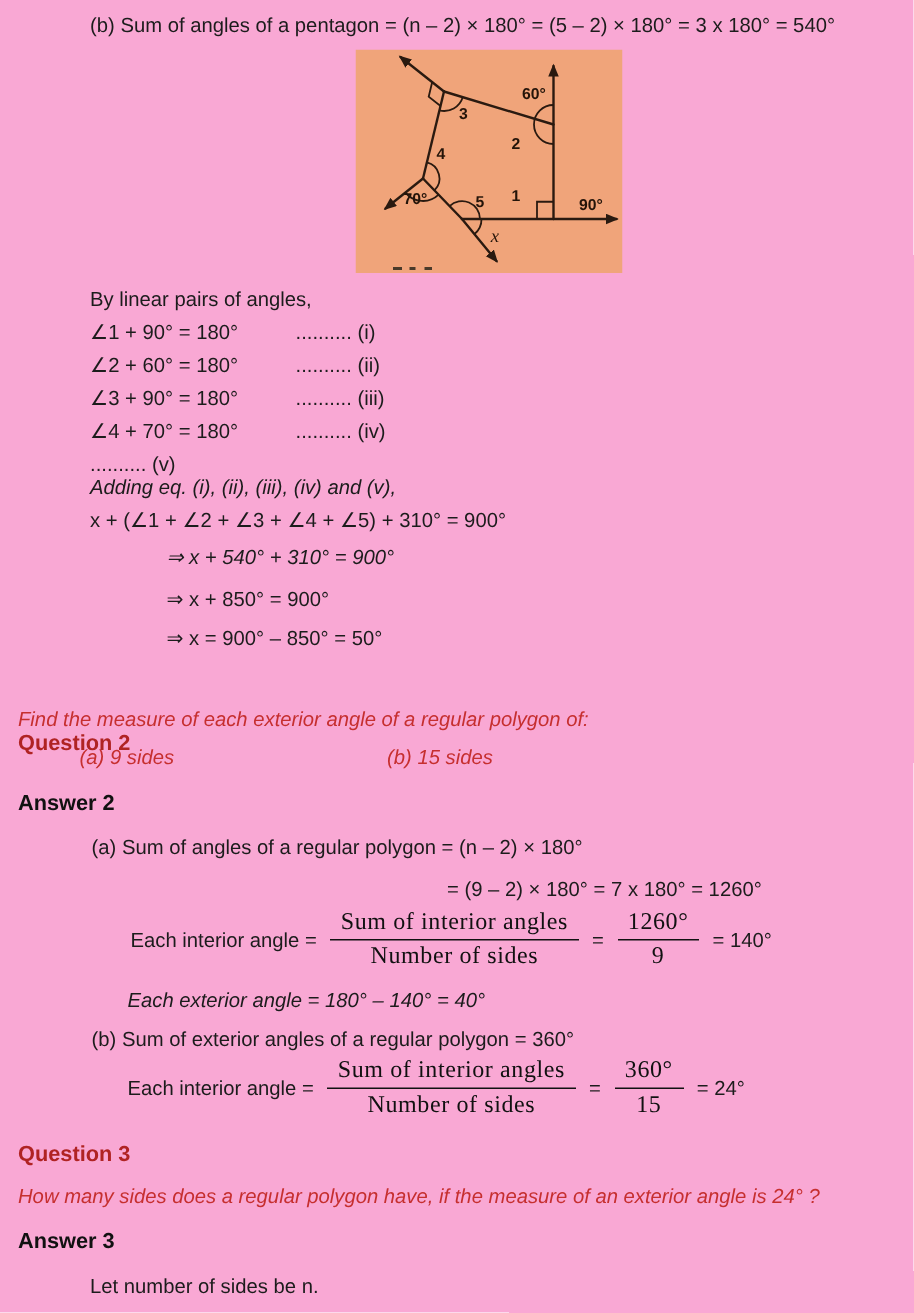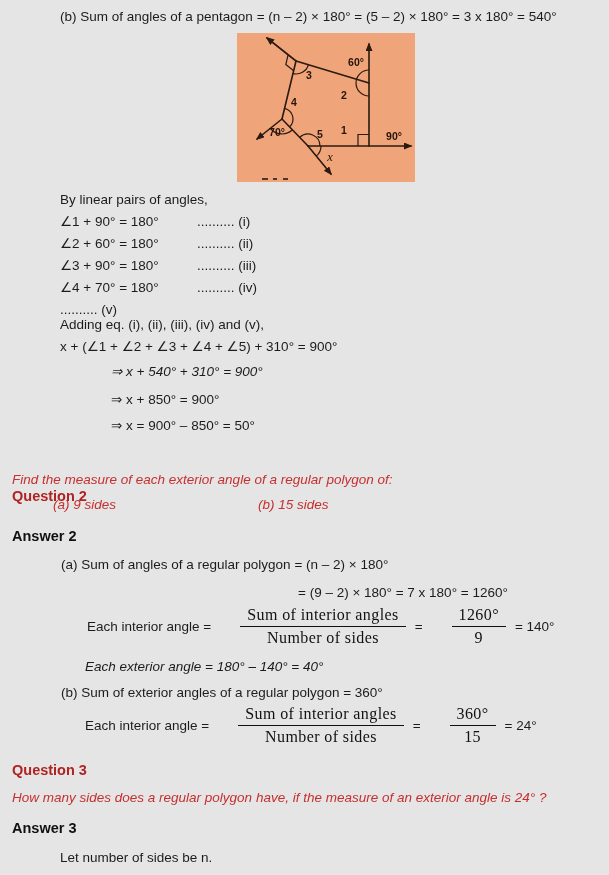--- a/index.html
+++ b/index.html
@@ -1,37 +1,37 @@
 <!DOCTYPE html>
 <html><head>
 <meta charset="utf-8">
 <style>
   html,body{margin:0;padding:0;background:#ffffff;}
   #page{
     position:relative;
     width:609px;
     height:875px;
-    background:#e5e5e5;
+    background:#f9a8d4;
     font-family:"Liberation Sans",sans-serif;
     font-size:13.5px;
     color:#1c1c1c;
     overflow:hidden;
   }
   .abs{position:absolute;white-space:nowrap;line-height:1.25;}
   .red-head{color:#b02323;font-weight:bold;font-size:14.5px;}
   .red-text{color:#c62f2f;font-style:italic;}
   .bold-head{font-weight:bold;font-size:14.5px;color:#111;}
   .eqrow{position:absolute;left:60px;display:flex;white-space:nowrap;line-height:1.25;}
   .eqrow .lhs{display:inline-block;width:137px;}
   .step{position:absolute;left:111px;white-space:nowrap;}
   .frac-row{position:absolute;display:flex;align-items:center;gap:9px;white-space:nowrap;}
   .frac{display:inline-flex;flex-direction:column;align-items:center;}
   .frac .num{border-bottom:1.4px solid #111;padding:0 7px 2px 7px;}
   .frac .den{padding-top:2px;}
-  .serif{font-family:"Liberation Serif",serif;font-size:16px;letter-spacing:0.4px;color:#111;margin-left:20px;}
+  .serif{font-family:"Liberation Serif",serif;font-size:16px;letter-spacing:0.4px;color:#111;}
   svg text{font-family:"Liberation Sans",sans-serif;}
   .dlabel{font-size:10.5px;font-weight:bold;fill:#241409;}
   .dlabel-x{font-family:"Liberation Serif",serif;font-style:italic;font-size:12.5px;fill:#241409;}
 </style>
 </head>
 <body>
 
 <div id="page">
 
   <div class="abs" style="left:60px;top:9px;">(b) Sum of angles of a pentagon = (n – 2) × 180° = (5 – 2) × 180° = 3 x 180° = 540°</div>
@@ -104,21 +104,21 @@
     <span class="ref">.......... (iii)</span>
   </div>
   <div class="eqrow" style="top:280px;align-items:center;">
     <span class="lhs">∠4 + 70° = 180°</span>
     <span class="ref">.......... (iv)</span>
   </div>
   <div class="eqrow" style="top:302px;">
     <span class="ref">.......... (v)</span>
   </div>
 
-  <div class="abs" style="left:60px;top:317px;">Adding eq. (i), (ii), (iii), (iv) and (v),</div>
+  <div class="abs" style="left:60px;top:317px;font-style:italic;">Adding eq. (i), (ii), (iii), (iv) and (v),</div>
   <div class="abs" style="left:60px;top:339px;">x + (∠1 + ∠2 + ∠3 + ∠4 + ∠5) + 310° = 900°</div>
 
   <div class="step" style="top:363px;font-style:italic;">⇒ x + 540° + 310° = 900°</div>
   <div class="step" style="top:391px;">⇒ x + 850° = 900°</div>
   <div class="step" style="top:417px;">⇒ x = 900° – 850° = 50°</div>
 
   <div class="abs red-head" style="left:12px;top:443px;margin-top:44px;">Question 2</div>
   <div class="abs red-text" style="left:12px;top:472px;">Find the measure of each exterior angle of a regular polygon of:</div>
   <div class="abs red-text" style="left:53px;top:497px;">(a) 9 sides</div>
   <div class="abs red-text" style="left:258px;top:497px;">(b) 15 sides</div>

